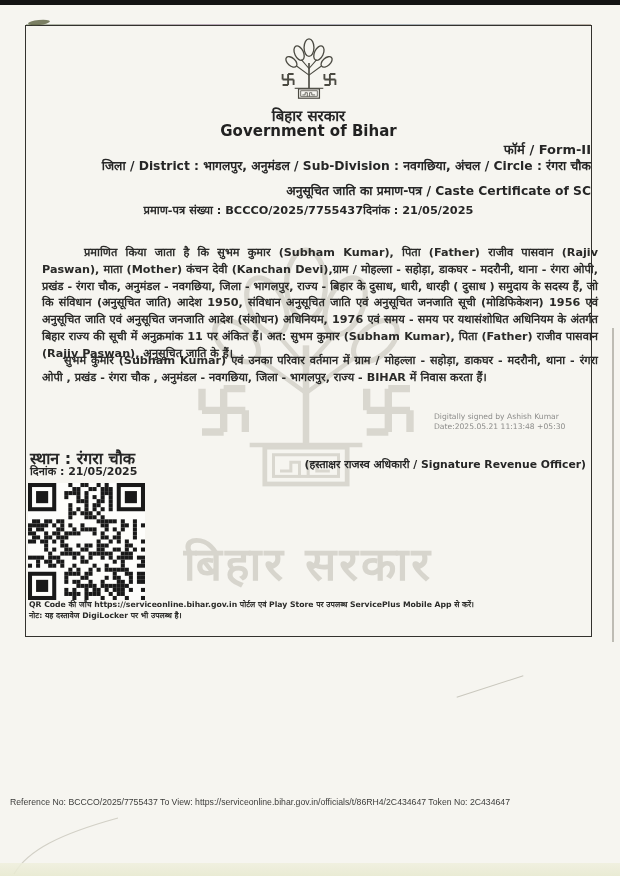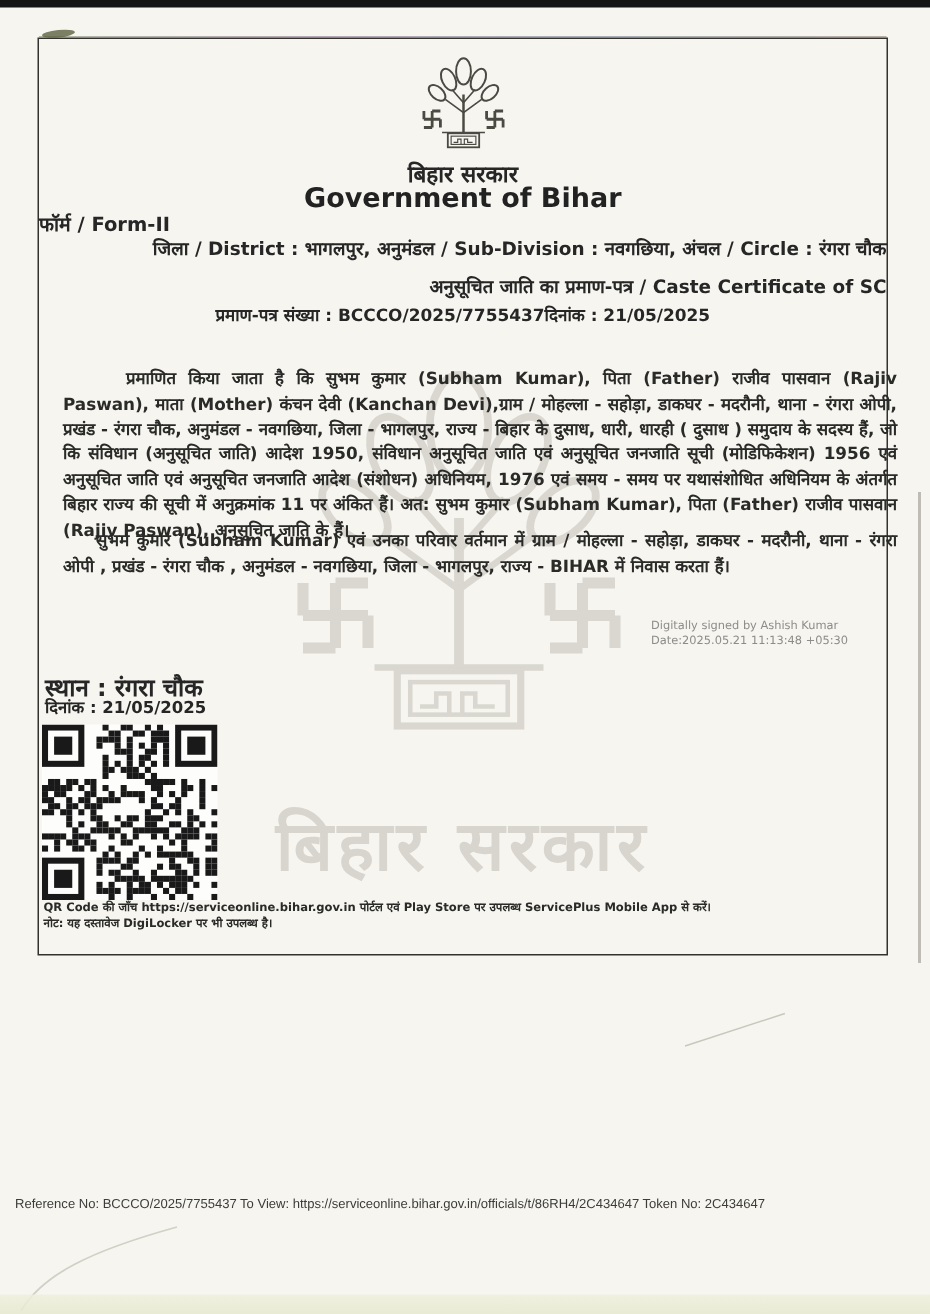--- a/index.html
+++ b/index.html
@@ -31,22 +31,22 @@
   .watermark .wm-emblem{position:absolute;left:150px;top:198px;color:#d9d7cf;}
   .watermark .wm-text{
     position:absolute;left:0;top:505px;width:100%;text-align:center;
     font-size:46px;font-weight:700;color:#d7d5cd;letter-spacing:3px;white-space:nowrap;
   }
 
   .content{position:absolute;left:0;top:0;width:100%;height:100%;z-index:1;}
 
   .emblem{position:absolute;left:50%;top:6px;transform:translateX(-50%);color:#4b4a42;}
   .title-hi{position:absolute;left:0;top:79px;width:100%;text-align:center;font-size:15px;font-weight:700;color:#262626;}
-  .title-en{position:absolute;left:0;top:96px;width:100%;text-align:center;font-size:18px;font-weight:700;color:#222;}
-  .form-no{position:absolute;left:0;top:114px;width:100%;text-align:left;font-size:13px;font-weight:700;color:#262626;}
+  .title-en{position:absolute;left:0;top:96px;width:100%;text-align:center;font-size:15px;font-weight:700;color:#222;}
+  .form-no{position:absolute;left:0;top:114px;width:100%;text-align:right;font-size:13px;font-weight:700;color:#262626;}
 
   .district-line{position:absolute;left:0;top:131px;width:100%;text-align:right;font-size:12.3px;font-weight:700;color:#262626;}
   .cert-title{position:absolute;left:0;top:156px;width:100%;text-align:right;font-size:12.3px;font-weight:700;color:#262626;}
 
   .no-date-row{position:absolute;left:3px;top:176px;width:559px;display:flex;justify-content:center;font-size:11.3px;font-weight:700;color:#262626;}
 
   .para{position:absolute;left:16px;width:556px;font-size:11.2px;font-weight:700;line-height:16.8px;text-align:justify;color:#2a2a28;}
   .para1{top:219px;text-indent:42px;}
   .para2{top:327px;text-indent:22px;}
 
@@ -128,20 +128,21 @@
       <div class="para para1">प्रमाणित किया जाता है कि सुभम कुमार (Subham Kumar), पिता (Father) राजीव पासवान (Rajiv Paswan), माता (Mother) कंचन देवी (Kanchan Devi),ग्राम / मोहल्ला - सहोड़ा, डाकघर - मदरौनी, थाना - रंगरा ओपी, प्रखंड - रंगरा चौक, अनुमंडल - नवगछिया, जिला - भागलपुर, राज्य - बिहार के दुसाध, धारी, धारही ( दुसाध ) समुदाय के सदस्य हैं, जो कि संविधान (अनुसूचित जाति) आदेश 1950, संविधान अनुसूचित जाति एवं अनुसूचित जनजाति सूची (मोडिफिकेशन) 1956 एवं अनुसूचित जाति एवं अनुसूचित जनजाति आदेश (संशोधन) अधिनियम, 1976 एवं समय - समय पर यथासंशोधित अधिनियम के अंतर्गत बिहार राज्य की सूची में अनुक्रमांक 11 पर अंकित हैं। अत: सुभम कुमार (Subham Kumar), पिता (Father) राजीव पासवान (Rajiv Paswan), अनुसूचित जाति के हैं।</div>
       <div class="para para2">सुभम कुमार (Subham Kumar) एवं उनका परिवार वर्तमान में ग्राम / मोहल्ला - सहोड़ा, डाकघर - मदरौनी, थाना - रंगरा ओपी , प्रखंड - रंगरा चौक , अनुमंडल - नवगछिया, जिला - भागलपुर, राज्य - BIHAR में निवास करता हैं।</div>
 
       <div class="digital-sig">
         <div>Digitally signed by Ashish Kumar</div>
         <div>Date:2025.05.21 11:13:48 +05:30</div>
       </div>
 
       <div class="place">स्थान : रंगरा चौक</div>
       <div class="sig-date">दिनांक : 21/05/2025</div>
+      <div class="officer">(हस्ताक्षर राजस्व अधिकारी / Signature Revenue Officer)</div>
 
       <div class="qr">
         <svg viewBox="0 0 116 116">
             <rect x="40" y="0" width="4" height="4"></rect>
             <rect x="52" y="0" width="4" height="4"></rect>
             <rect x="56" y="0" width="4" height="4"></rect>
             <rect x="68" y="0" width="4" height="4"></rect>
             <rect x="76" y="0" width="4" height="4"></rect>
             <rect x="44" y="4" width="4" height="4"></rect>
             <rect x="48" y="4" width="4" height="4"></rect>

